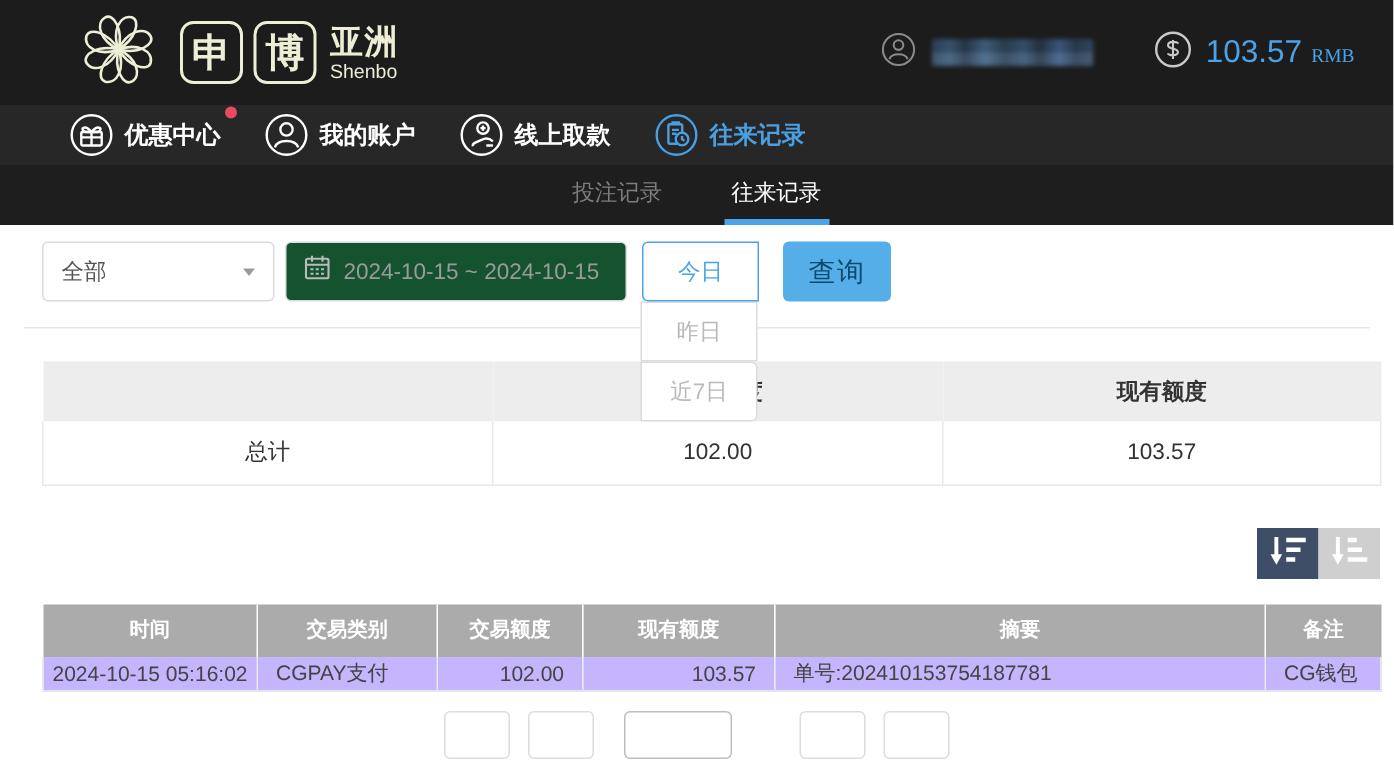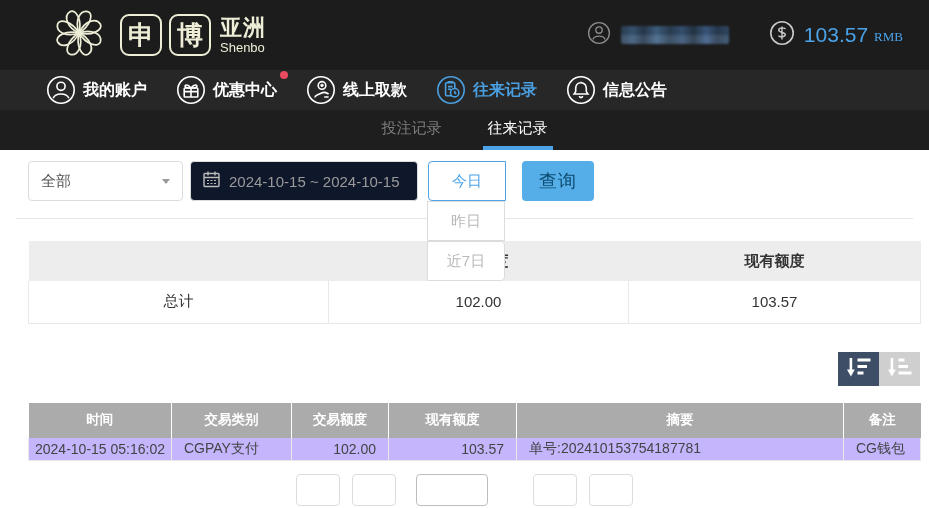--- a/index.html
+++ b/index.html
@@ -37,21 +37,21 @@
     color:#7d7d7d; font-size:15px; border-bottom:4px solid transparent; cursor:pointer; }
   .subtab.active { color:#fff; border-bottom-color:#4da3e8; }
 
   
   .filter-row { display:flex; align-items:flex-start; height:40px; margin:11px 0 0 28px; }
   .type-select { width:155px; height:40px; border:1px solid #dcdcdc; border-radius:4px; background:#fff;
     display:flex; align-items:center; justify-content:space-between; padding:0 12px; color:#555;
     font-size:15px; margin-right:7px; cursor:pointer; }
   .caret-down { width:0; height:0; border-left:4.5px solid transparent; border-right:4.5px solid transparent;
     border-top:5.5px solid #9a9a9a; }
-  .date-field { width:228px; height:40px; border:1px solid #dcdcdc; border-radius:4px; background:#0f172a;
+  .date-field { width:228px; height:40px; border:1px solid #dcdcdc; border-radius:4px; background:#14532d;
     display:flex; align-items:center; padding:16px 11px; margin-right:10px; cursor:pointer; }
   .date-text { color:#9a9a9a; font-size:15px; margin-left:8px; white-space:nowrap; }
   .quick-group { display:flex; margin-right:16px;flex-direction:column; }
   .quick-btn { width:78px; height:40px; background:#fff; border:1px solid #dcdcdc; color:#b9b9b9;
     font-size:15px; margin-left:-1px; cursor:pointer; position:relative; }
   .quick-btn:first-child { border-radius:4px 0 0 4px; margin-left:0; }
   .quick-btn:last-child { border-radius:0 4px 4px 0; }
   .quick-btn.active { color:#4da3e8; border-color:#4da3e8; z-index:2; }
   .search-btn { width:72px; height:40px; background:#55aee8; border:none; border-radius:4px;
     color:#0c4a6e; font-size:18px; cursor:pointer; letter-spacing:1px; }
@@ -139,38 +139,38 @@
       <span class="balance-currency">RMB</span>
     </span>
   </div>
 </header>
 
 <nav class="mainnav">
   <div class="nav-item">
     <span>
       <svg width="30" height="30" viewBox="0 0 30 30" fill="none" stroke="currentColor" stroke-width="1.6">
         <circle cx="15" cy="15" r="13.2"></circle>
-          <circle cx="15" cy="11.3" r="4.1"></circle>
-        <path d="M7.2 23.2 C 9.2 17.6 20.8 17.6 22.8 23.2"></path>
-      </svg>
-    </span>
-    <span>我的账户</span>
-  </div>
-
-  <div class="nav-item">
-    <span>
-      <svg width="30" height="30" viewBox="0 0 30 30" fill="none" stroke="currentColor" stroke-width="1.6">
-        <circle cx="15" cy="15" r="13.2"></circle>
         <rect x="8.2" y="13" width="13.6" height="9" rx="0.8"></rect>
         <path d="M8.2 16.6 h13.6 M15 13 v9"></path>
         <path d="M15 13 C 10.5 7.5 6.5 11 11 13 Z M15 13 C 19.5 7.5 23.5 11 19 13 Z"></path>
       </svg>
     </span>
     <span>优惠中心</span>
     <span class="badge-dot"></span>
+  </div>
+
+  <div class="nav-item">
+    <span>
+      <svg width="30" height="30" viewBox="0 0 30 30" fill="none" stroke="currentColor" stroke-width="1.6">
+        <circle cx="15" cy="15" r="13.2"></circle>
+          <circle cx="15" cy="11.3" r="4.1"></circle>
+        <path d="M7.2 23.2 C 9.2 17.6 20.8 17.6 22.8 23.2"></path>
+      </svg>
+    </span>
+    <span>我的账户</span>
   </div>
 
 
   <div class="nav-item">
     <span>
       <svg width="30" height="30" viewBox="0 0 30 30" fill="none" stroke="currentColor" stroke-width="1.6">
         <circle cx="15" cy="15" r="13.2"></circle>
         <circle cx="16" cy="10.4" r="3.8"></circle>
         <path d="M14.3 10.4 h3.4 M16 8.7 v3.4"></path>
         <path d="M22.6 19.2 q-3.6 -3.2 -7.6 -0.9 l-3.8 1.6 q-2.4 1 -2 2.6 M18.2 22 h4.4"></path>
@@ -185,30 +185,20 @@
         <circle cx="15" cy="15" r="13.2"></circle>
         <rect x="9.6" y="7.8" width="9.2" height="13" rx="1"></rect>
         <path d="M12.4 7.8 v-1.1 h4.2 v1.1 M12 11.6 h4.6 M12 14.2 h3"></path>
         <circle cx="18.7" cy="17.7" r="4.2" fill="#272727"></circle>
         <path d="M18.7 15.7 v2.1 l1.6 1"></path>
       </svg>
     </span>
     <span>往来记录</span>
   </div>
 
-  <div class="nav-item">
-    <span>
-      <svg width="30" height="30" viewBox="0 0 30 30" fill="none" stroke="currentColor" stroke-width="1.6">
-        <circle cx="15" cy="15" r="13.2"></circle>
-        <path d="M15 7.8 c-3.7 0 -5.3 2.9 -5.3 5.7 v3.1 l-1.6 2.4 h13.8 l-1.6 -2.4 v-3.1 c0 -2.8 -1.6 -5.7 -5.3 -5.7 z"></path>
-        <path d="M13.4 21 a1.6 1.6 0 0 0 3.2 0 M15 7.8 v-1.1"></path>
-      </svg>
-    </span>
-    <span>信息公告</span>
-  </div>
 </nav>
 
 <div class="subnav">
   <div class="subtab">投注记录</div>
   <div class="subtab active">往来记录</div>
 </div>
 
 <div class="filter-row">
   <div class="type-select">
     <span>全部</span>

